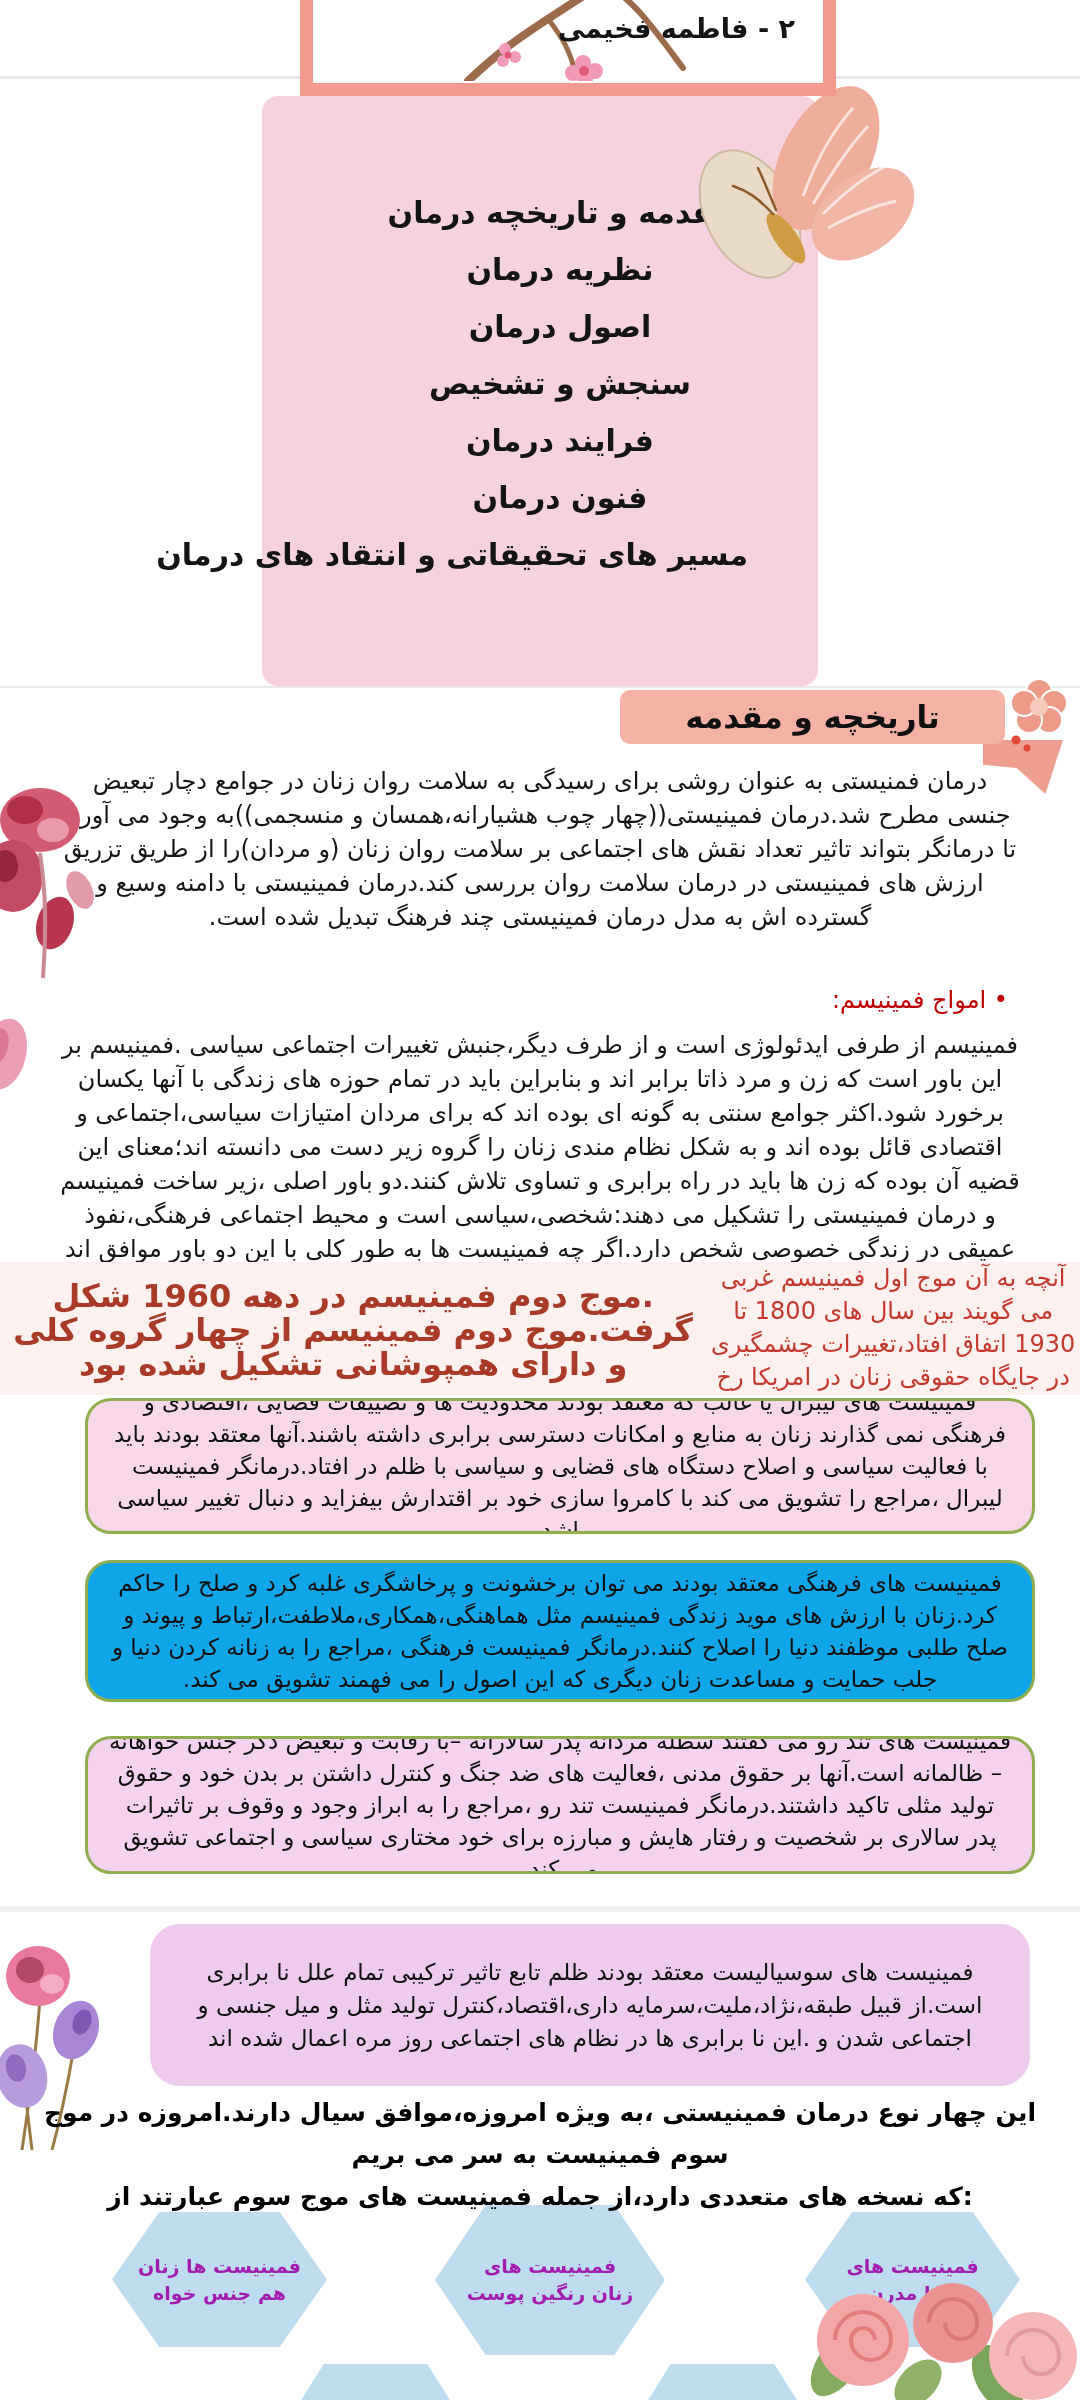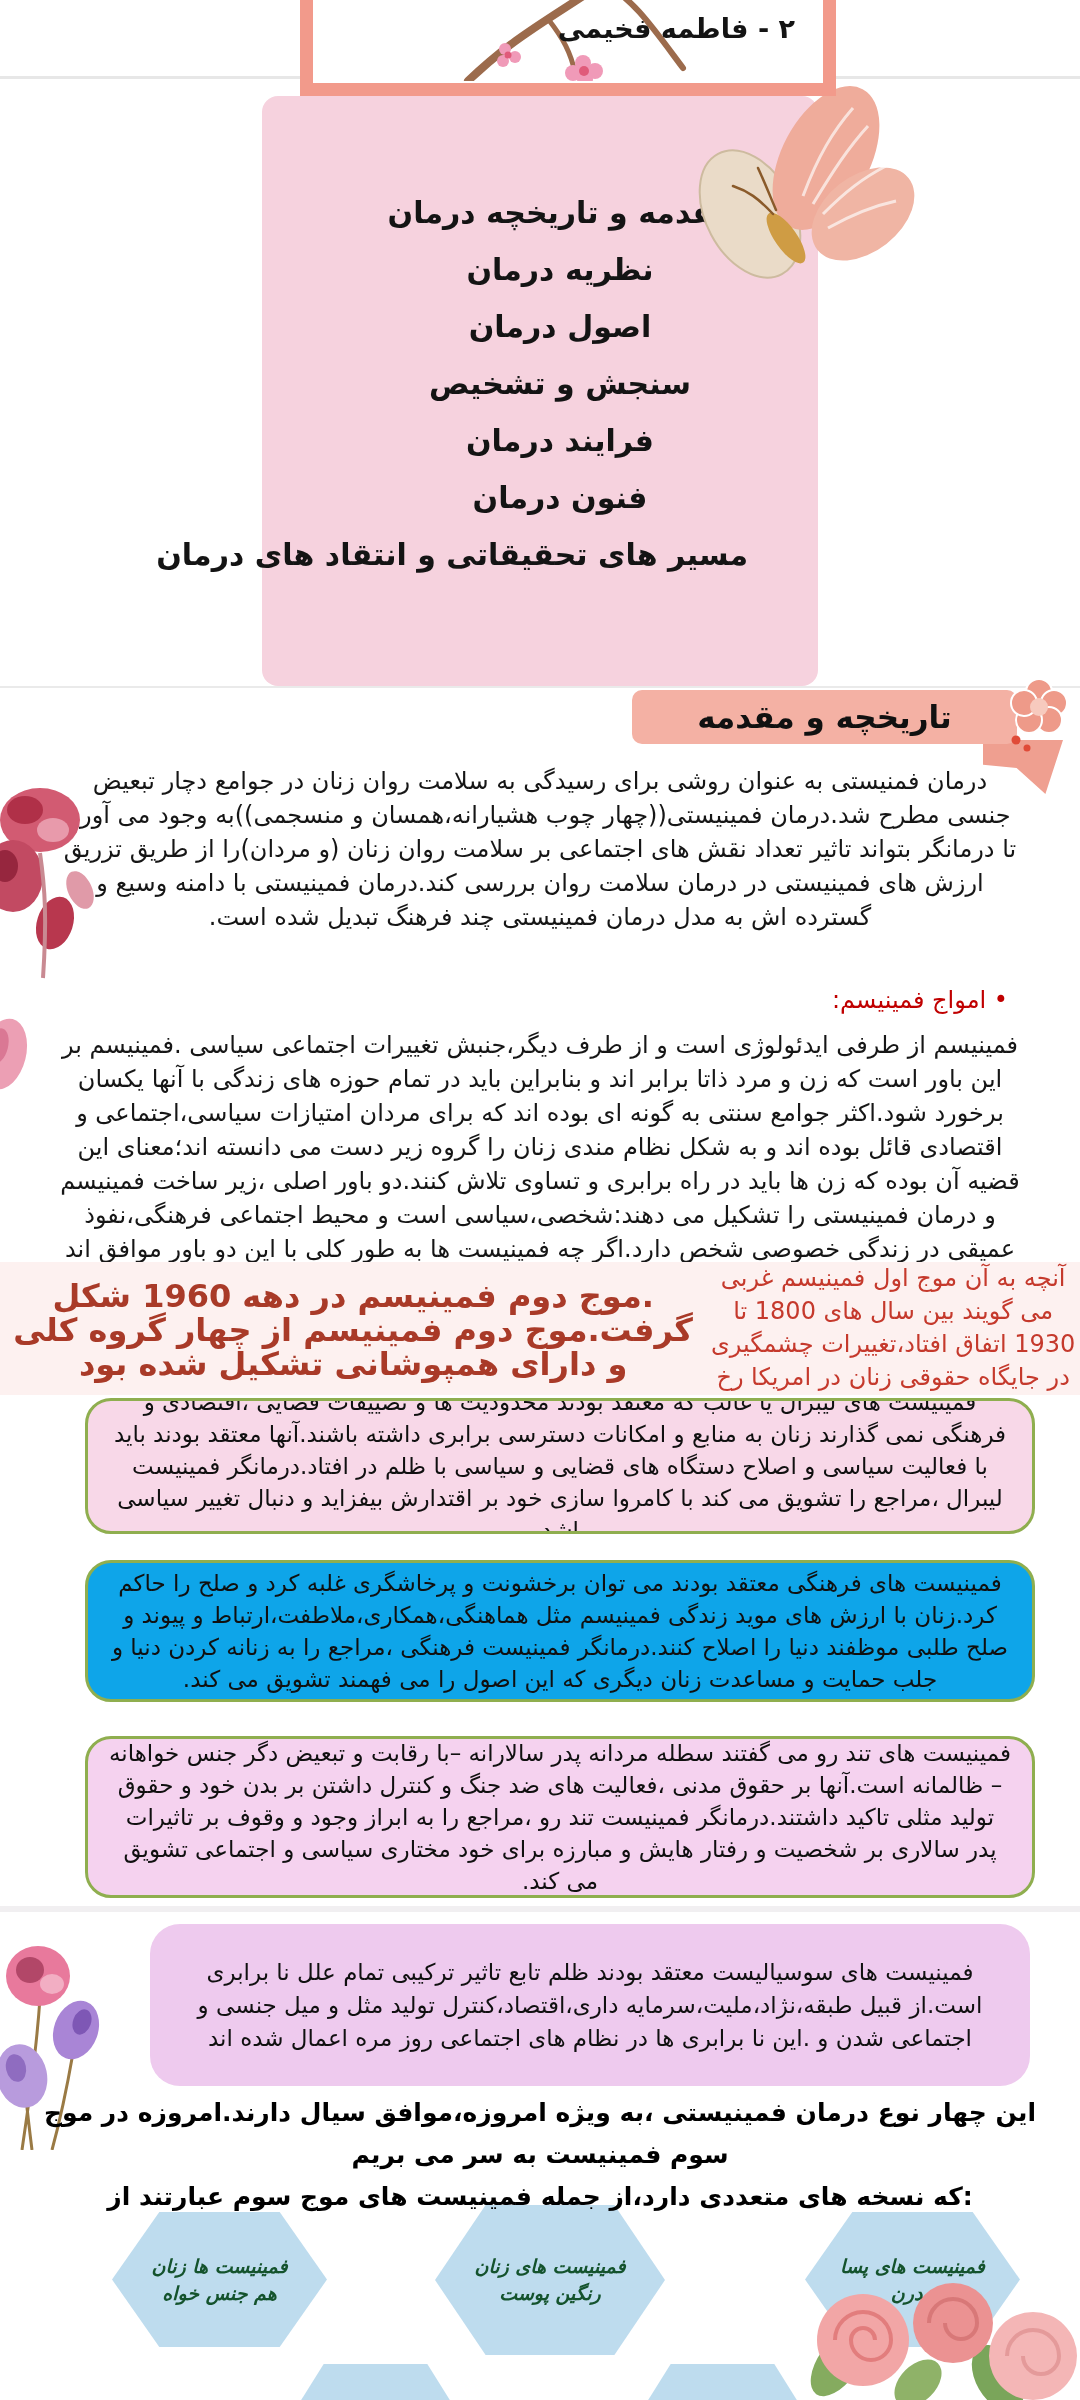--- a/index.html
+++ b/index.html
@@ -13,53 +13,53 @@
   .divider-top{position:absolute;left:0;top:76px;width:1080px;height:3px;background:#e7e7e7;}
   
   .toc-block{position:absolute;left:262px;top:96px;width:556px;height:590px;background:#f6d2de;
              border-radius:16px;z-index:1;}
   .toc-inner{padding:88px 70px 0 110px;text-align:center;}
   .toc-item{font-size:30px;font-weight:bold;color:#141414;line-height:57px;white-space:nowrap;}
   .butterfly{position:absolute;left:688px;top:86px;width:235px;height:215px;z-index:2;}
   
   .divider-mid{position:absolute;left:0;top:686px;width:1080px;height:2px;background:#eaeaea;}
   .section-banner{position:absolute;left:620px;top:690px;width:385px;height:54px;background:#f4b1a4;
-                  border-radius:10px;display:flex;align-items:center;justify-content:center;z-index:2;margin-left:12px;}
+                  border-radius:10px;display:flex;align-items:center;justify-content:center;z-index:2;}
   .section-title{font-size:31px;font-weight:bold;color:#111;}
   .banner-tail{position:absolute;left:983px;top:740px;width:80px;height:54px;background:#ef9f90;
                clip-path:polygon(0 0,100% 0,78% 100%,42% 52%,0 46%);z-index:1;}
   .banner-flower{position:absolute;left:1006px;top:678px;width:66px;height:76px;z-index:3;}
   
   .para{position:absolute;left:60px;width:960px;text-align:center;font-size:24px;line-height:34px;color:#161616;}
   .p1{top:764px;}
   .waves-heading{position:absolute;right:72px;top:986px;color:#c00000;font-size:24px;font-weight:400;}
   .p2{top:1028px;}
   
   .wave-band{position:absolute;left:0;top:1262px;width:1080px;height:133px;background:#fdf1f0;
              display:flex;flex-direction:row;justify-content:center;}
   .first-wave{color:#c5392c;font-size:24px;line-height:33px;text-align:center;width:980px;margin:0 auto;}
   .second-wave{color:#a93a28;font-weight:bold;font-size:32px;line-height:34px;text-align:center;margin-top:17px;}
   
   .gbox{position:absolute;left:85px;width:950px;border:3px solid #8fae4f;border-radius:26px;
         display:flex;align-items:center;justify-content:center;text-align:center;
         font-size:23px;line-height:32px;color:#101010;padding:8px 20px;box-sizing:border-box;overflow:hidden;}
   .gbox1{top:1398px;height:136px;background:#f8d8e8;}
   .gbox2{top:1560px;height:142px;background:#0ea5e9;}
-  .gbox3{top:1736px;height:162px;background:#f5d2ef;}
+  .gbox3{top:1736px;height:138px;background:#f5d2ef;}
   .divider-low{position:absolute;left:0;top:1906px;width:1080px;height:6px;background:#f1eff1;}
   .sbox{position:absolute;left:150px;top:1924px;width:880px;height:162px;background:#eecaee;border-radius:30px;
         display:flex;align-items:center;justify-content:center;text-align:center;
         font-size:23px;line-height:33px;color:#101010;padding:8px 24px;box-sizing:border-box;overflow:hidden;}
   
   .closing{position:absolute;left:40px;top:2092px;width:1000px;text-align:center;font-weight:bold;
            font-size:25px;line-height:42px;color:#000;z-index:2;}
   
   .hex{position:absolute;background:#bedcee;clip-path:polygon(22% 0%,78% 0%,100% 50%,78% 100%,22% 100%,0% 50%);
        display:flex;align-items:center;justify-content:center;text-align:center;
-       font-weight:bold;font-size:19px;line-height:27px;color:#14532d;padding:9px 26px;box-sizing:border-box;font-style:italic;}
+       font-weight:bold;font-size:19px;line-height:27px;color:#a21caf;padding:9px 26px;box-sizing:border-box;}
   .hex-right{left:805px;top:2212px;width:215px;height:135px;}
   .hex-mid{left:435px;top:2205px;width:230px;height:150px;}
   .hex-left{left:112px;top:2212px;width:215px;height:135px;}
   .hex-p1{left:283px;top:2364px;width:185px;height:130px;}
   .hex-p2{left:630px;top:2364px;width:185px;height:130px;}
   
   .deco{position:absolute;pointer-events:none;}
   .red-flower{left:-15px;top:778px;width:125px;height:205px;}
   .petal{left:-10px;top:1012px;width:50px;height:85px;}
   .bouquet{left:-22px;top:1938px;width:145px;height:212px;}

